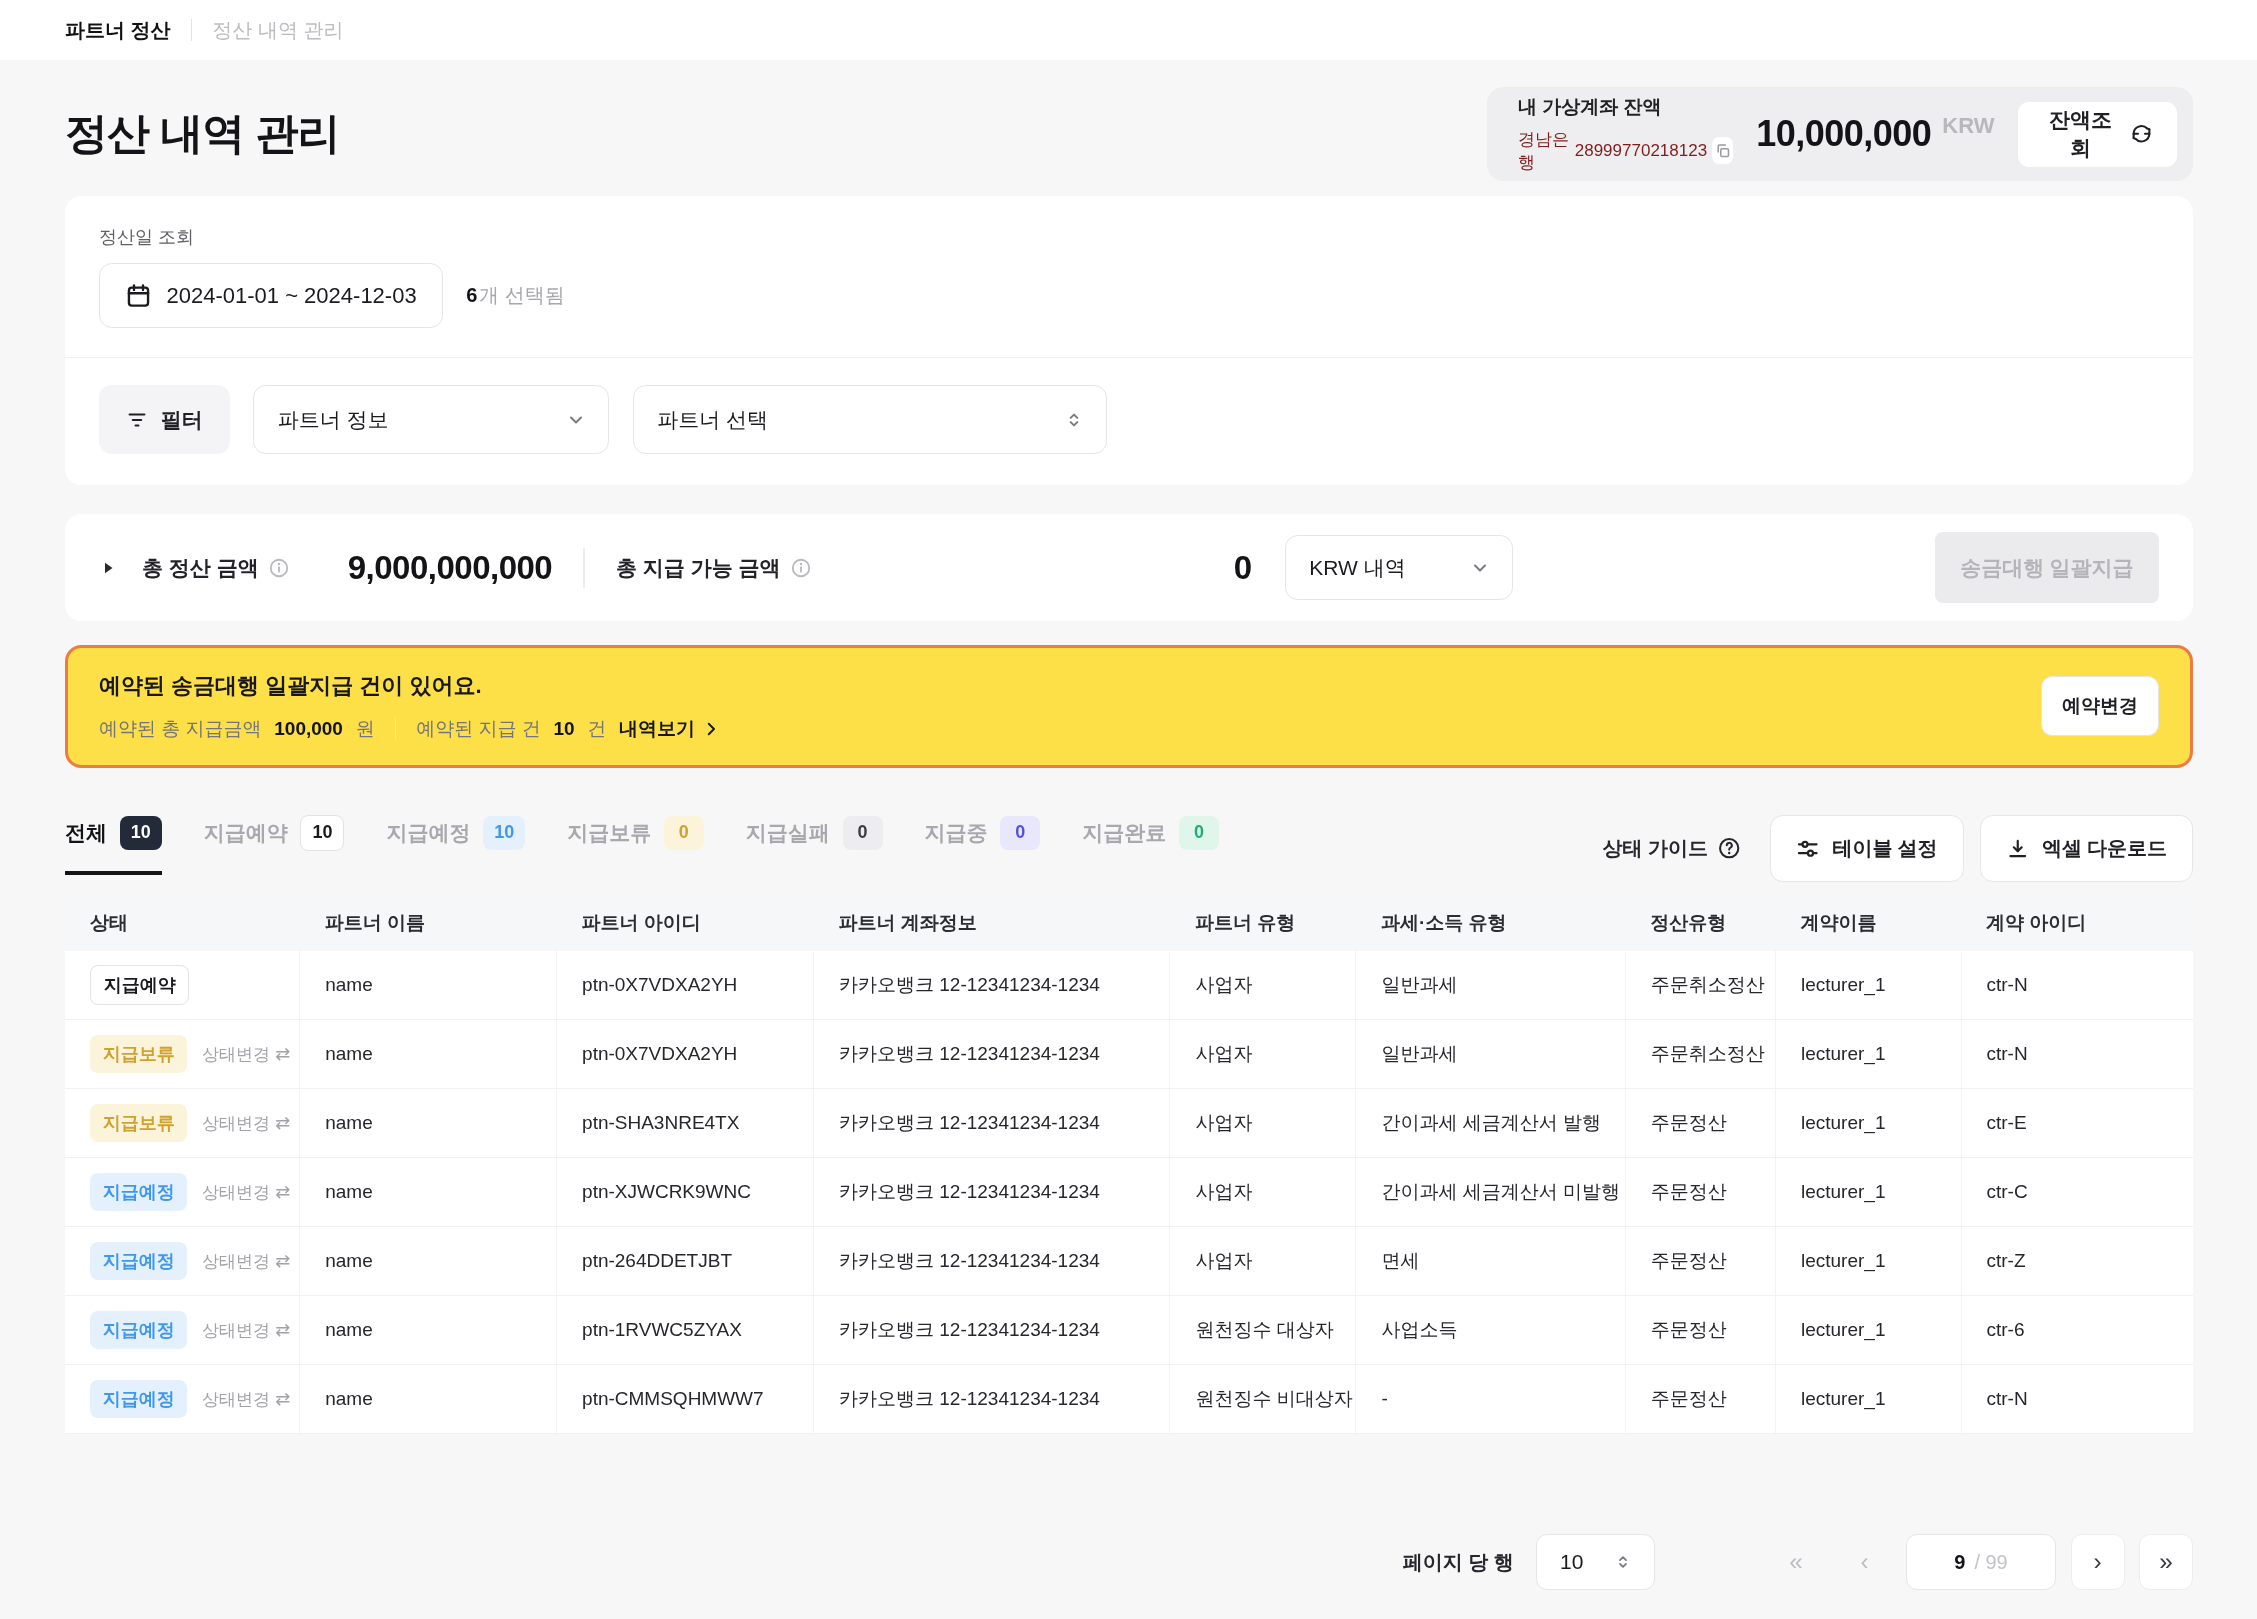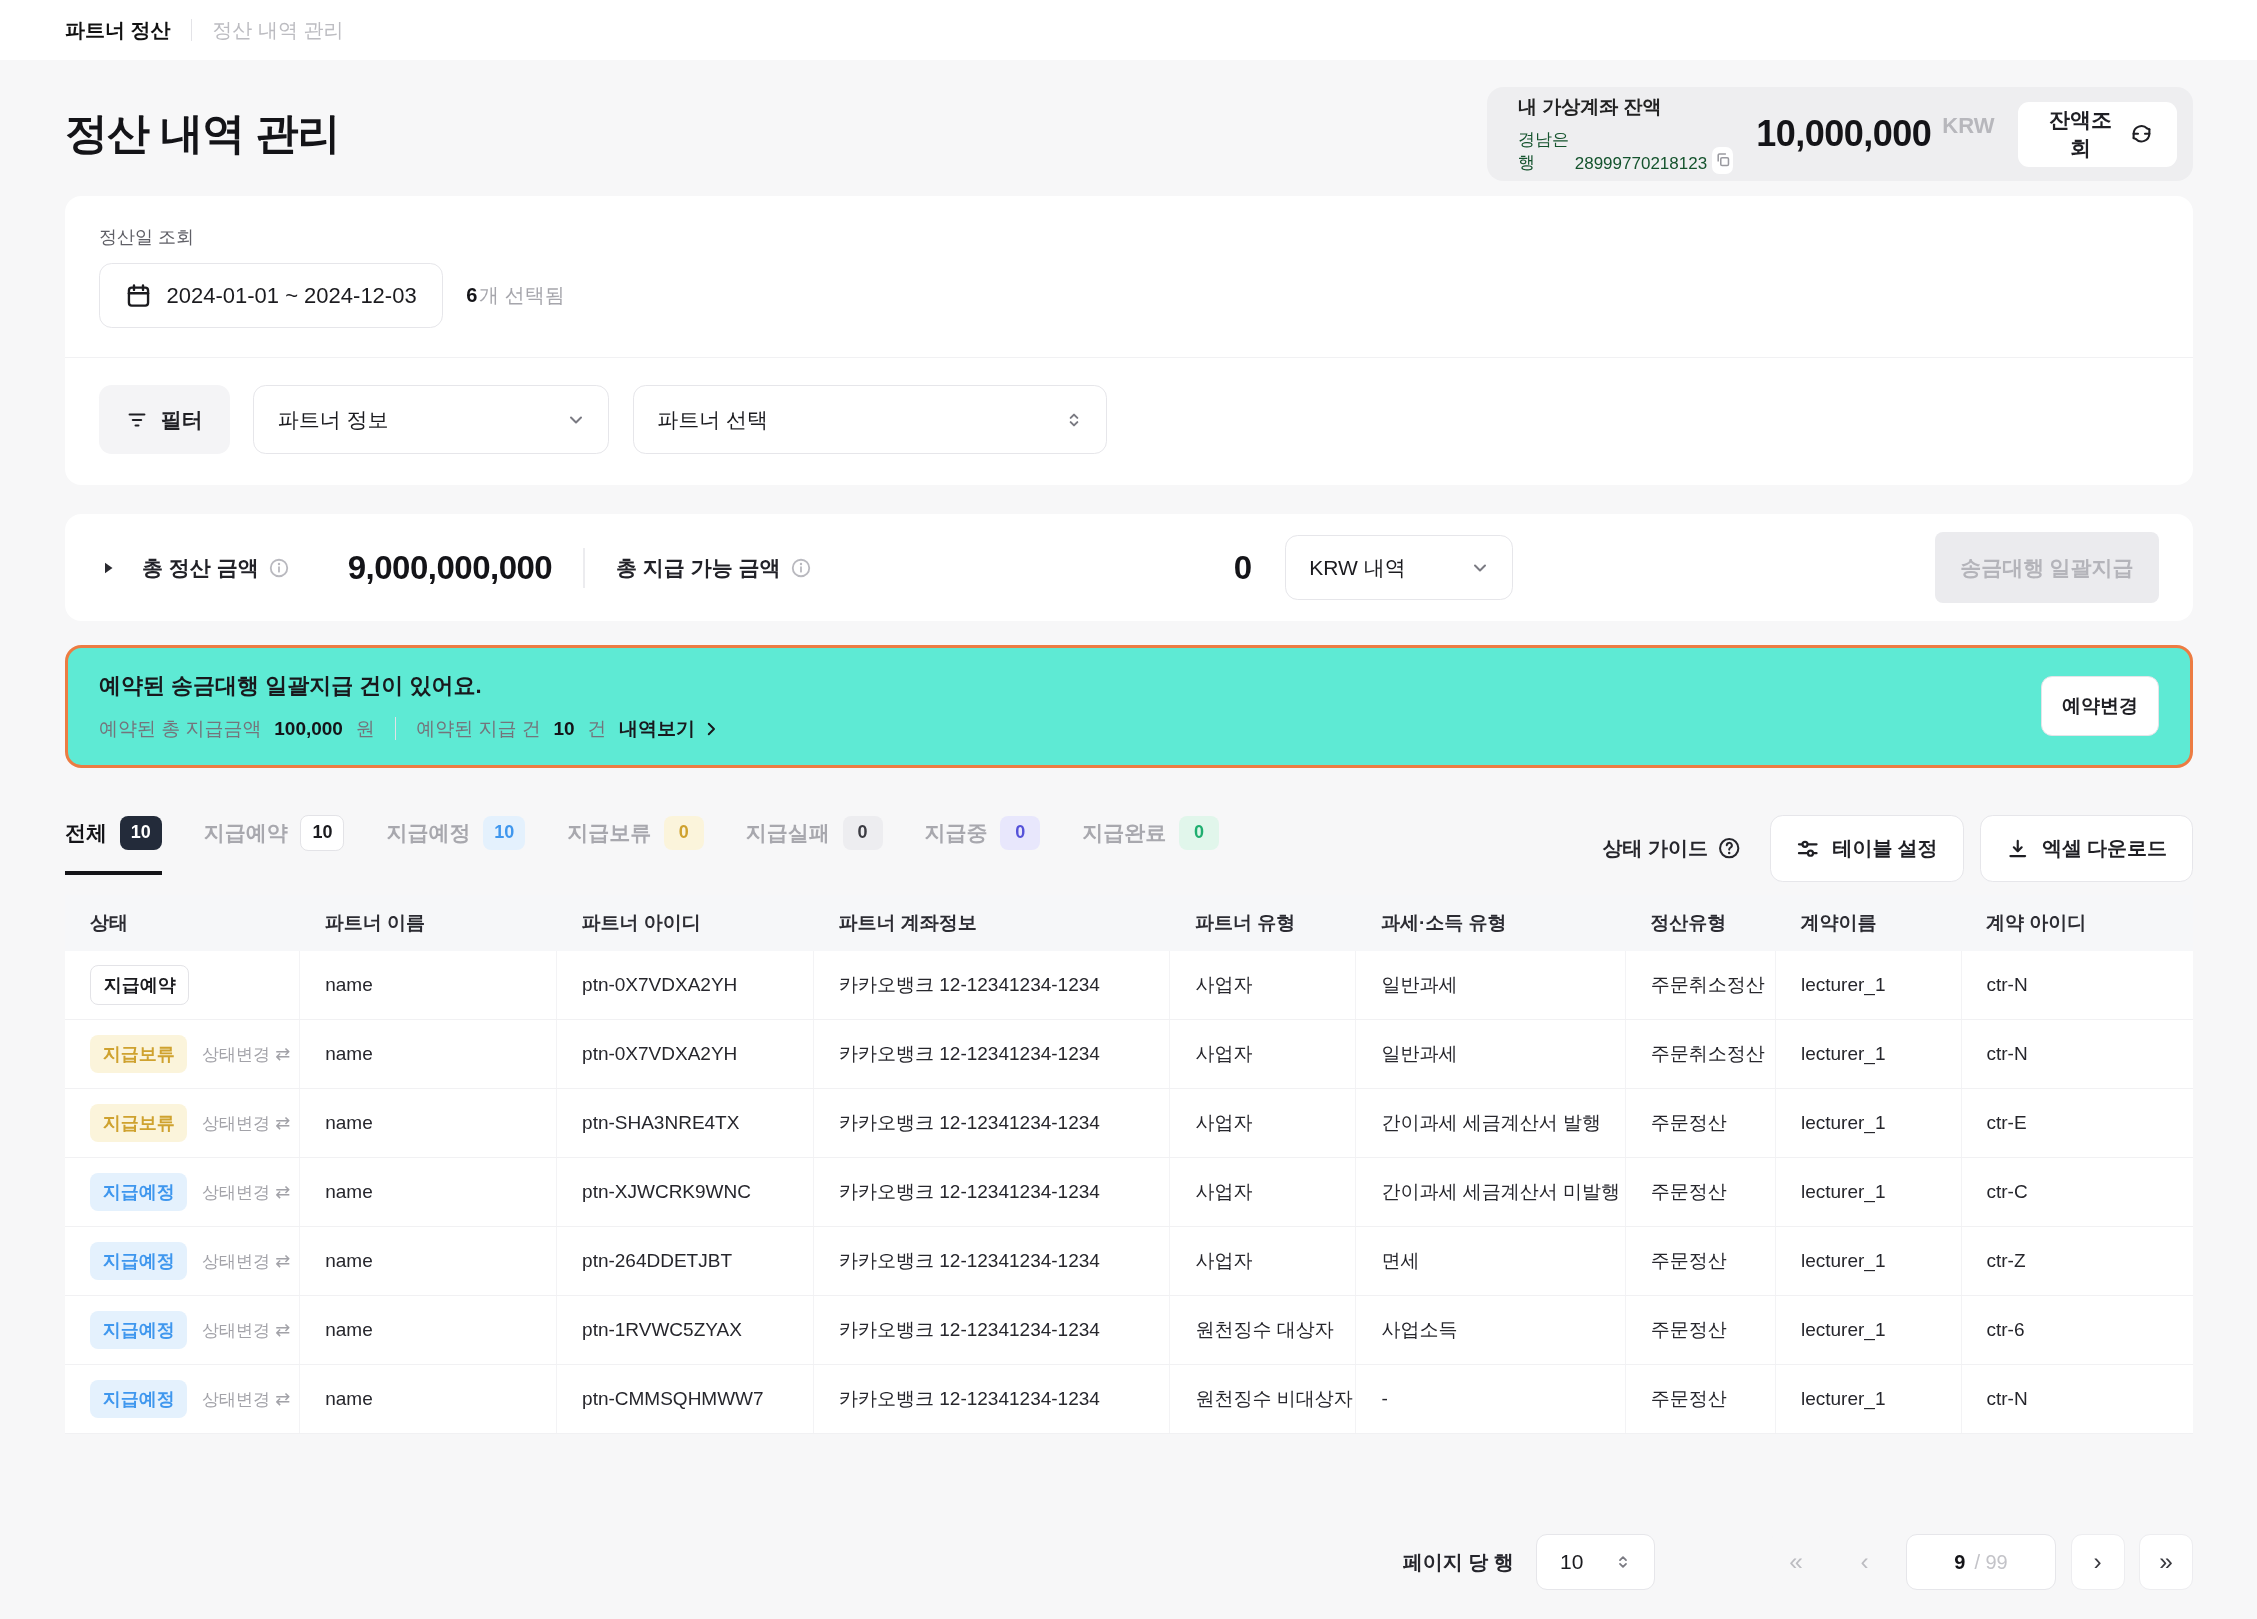--- a/index.html
+++ b/index.html
@@ -17,21 +17,21 @@
   .bc-current { font-size:20px; color:#bcbcc1; }
 
   .content { padding:0 65px; }
 
   
   .page-head { margin-top:27px; display:flex; align-items:center; justify-content:space-between; }
   .page-title { font-size:43px; font-weight:800; color:#141418; letter-spacing:-0.9px; }
   .balance-card { width:706px; height:94px; background:#eeeef0; border-radius:16.3px;
     display:flex; align-items:center; padding:0 16.3px 0 31px; gap:23.5px; }
   .bal-label { font-size:19px; font-weight:700; color:#222; }
-  .bal-acct { margin-top:7.2px; font-size:17px; color:#14532d; display:flex; align-items:flex-end; gap:5px; }
+  .bal-acct { margin-top:7.2px; font-size:17px; color:#7f1d1d; display:flex; align-items:center; gap:5px; }
   .copy-chip { width:27px; height:27px; background:#fff; border-radius:7.2px; display:flex; align-items:center; justify-content:center; color:#9a9aa0; }
   .bal-amount { margin-left:auto; display:flex; align-items:flex-start; gap:11px; }
   .bal-value { font-size:36px; font-weight:800; color:#141418; letter-spacing:-0.5px; }
   .bal-currency { font-size:22px; font-weight:600; color:#b7b7bc; }
   .btn { border:none; cursor:pointer; background:#fff; font-family:Liberation Serif, serif; }
   .refresh-btn { height:65px; padding:0 25px; border-radius:11px; background:#fff;
     display:flex; align-items:center; gap:12.7px; font-size:21px; font-weight:700; color:#1f1f24; }
 
   
   .card { background:#fff; border-radius:16.3px; }
@@ -60,21 +60,21 @@
   .info-ic { color:#b9b9bf; }
   .sum-value { font-size:33px; font-weight:800; color:#141418; letter-spacing:-0.5px; }
   .sum-value.total { margin-left:58px; }
   .v-div { width:1.8px; height:40px; background:#ececef; margin:0 31px; }
   .sum-value.payable { margin-left:auto; margin-right:33px; }
   .sel-currency { width:228px; height:65px; }
   .bulk-btn { margin-left:auto; width:224px; height:71px; border-radius:8px; background:#ebebee;
     color:#b4b4ba; font-size:21px; font-weight:700; cursor:default; }
 
   
-  .alert { margin-top:23.5px; border:3.6px solid #EC7C43; border-radius:16.3px; background:#5eead4;
+  .alert { margin-top:23.5px; border:3.6px solid #EC7C43; border-radius:16.3px; background:#fde047;
     padding:23.5px 31px; display:flex; align-items:center; justify-content:space-between; }
   .a-title { font-size:22px; font-weight:800; color:#18181c; }
   .a-sub { margin-top:14.5px; display:flex; align-items:center; gap:12.7px; font-size:19px; color:#74747b; }
   .a-strong { color:#141418; font-weight:800; }
   .a-vdiv { width:1.8px; height:23.5px; background:#e2e2e6; margin:0 7.2px; }
   .a-link { display:flex; align-items:center; gap:7.2px; font-size:19px; font-weight:800; color:#18181c; cursor:pointer; }
   .reserve-btn { width:118px; height:60px; border:1.8px solid #e4e4e8; border-radius:11px; background:#fff;
     font-size:19px; font-weight:700; color:#1f1f24; }
 
   

